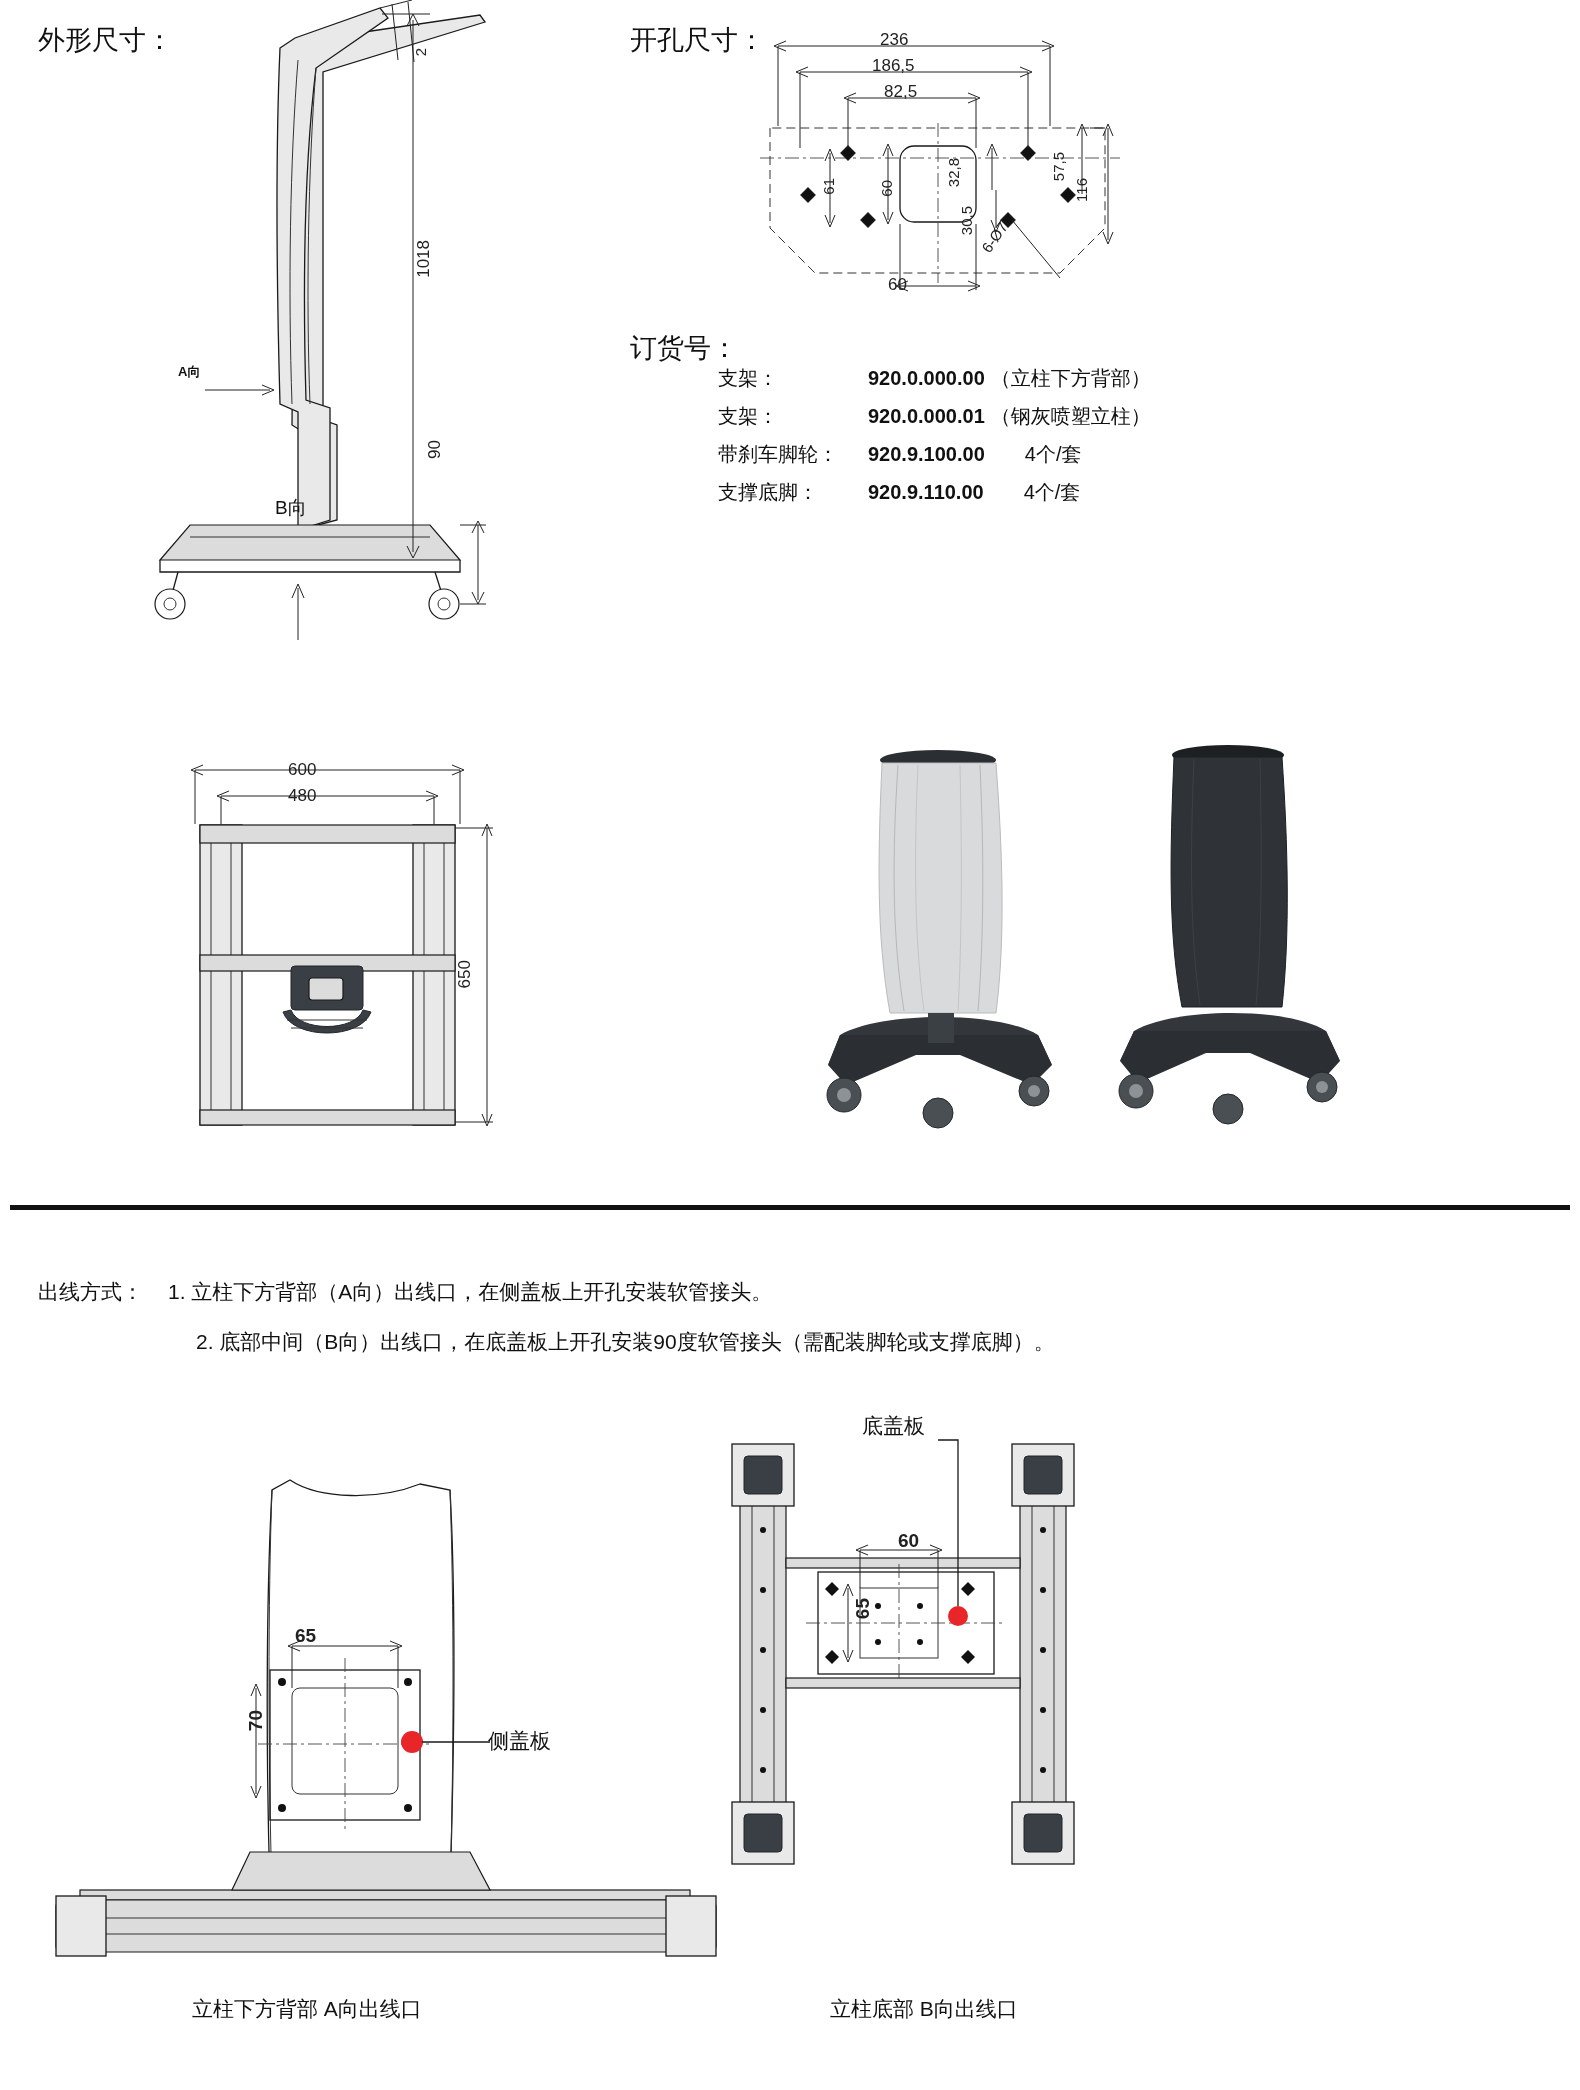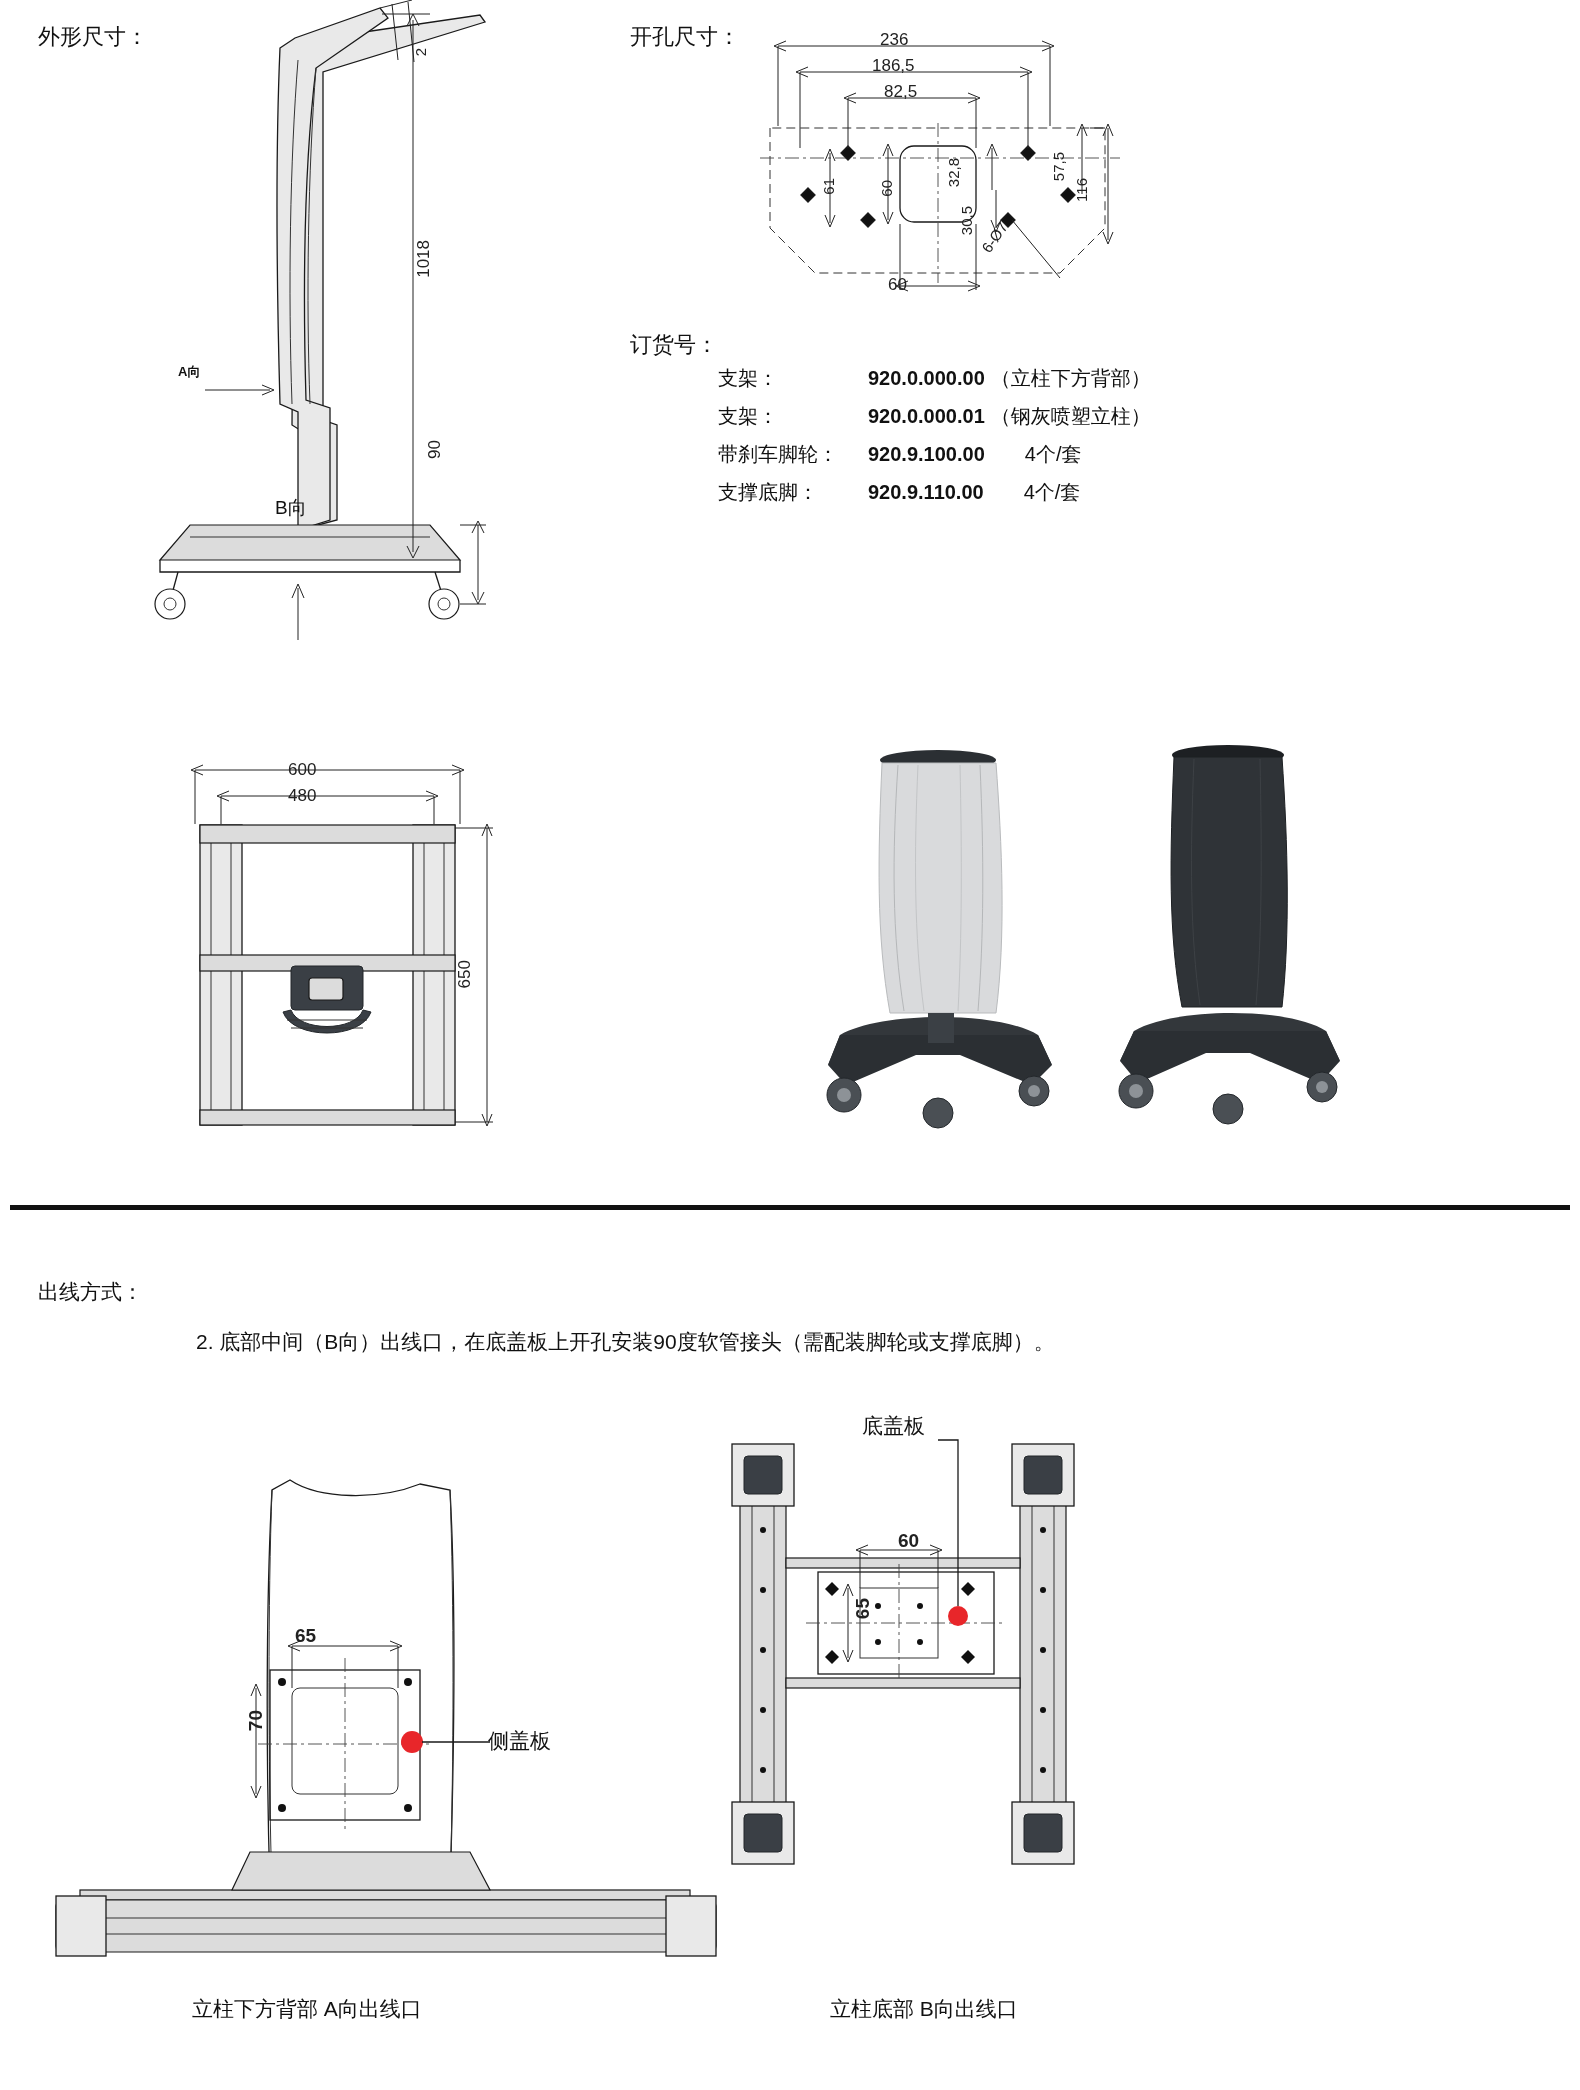--- a/index.html
+++ b/index.html
@@ -12,21 +12,21 @@
     overflow:hidden;
   }
   .page{position:relative;width:1580px;height:2090px;}
 
   
   .lbl{position:absolute;white-space:nowrap;}
   .bold{font-weight:bold;}
   .dim{font-size:17px;color:#222;}
   .dim-s{font-size:15px;color:#222;}
   .vert{writing-mode:vertical-rl;transform:rotate(180deg);}
-  .sec-title{font-size:22px;font-weight:normal;color:#111;}
+  .sec-title{font-size:27px;font-weight:normal;color:#111;}
   .caption{font-size:21px;color:#111;}
 
   svg{position:absolute;left:0;top:0;overflow:visible;}
   .ln{stroke:#1a1a1a;stroke-width:1.3;fill:none;}
   .ln-thin{stroke:#333;stroke-width:1;fill:none;}
   .ln-dim{stroke:#222;stroke-width:1;fill:none;}
   .ln-dash{stroke:#333;stroke-width:1;fill:none;stroke-dasharray:9 5;}
   .ln-center{stroke:#444;stroke-width:.9;fill:none;stroke-dasharray:14 4 3 4;}
   .fillgrey{fill:#e9e9e9;stroke:#1a1a1a;stroke-width:1.3;}
   .fillgrey2{fill:#dcdcdc;stroke:#1a1a1a;stroke-width:1.2;}
@@ -275,20 +275,21 @@
       <circle cx="26" cy="356" r="7" fill="#8d9297"></circle>
       <circle cx="212" cy="352" r="15" fill="#4a4f54" stroke="#23272b"></circle>
       <circle cx="212" cy="352" r="6" fill="#8d9297"></circle>
       <circle cx="118" cy="374" r="15" fill="#4a4f54" stroke="#23272b"></circle>
     </g>
   </svg>
 
   <div class="divider"></div>
 
   <div class="block-text" style="left:38px;top:1275px;">出线方式：</div>
+  <div class="block-text" style="left:168px;top:1275px;">1. 立柱下方背部（A向）出线口，在侧盖板上开孔安装软管接头。</div>
   <div class="block-text" style="left:196px;top:1325px;">2. 底部中间（B向）出线口，在底盖板上开孔安装90度软管接头（需配装脚轮或支撑底脚）。</div>
 
   <svg width="740" height="480" style="left:20px;top:1460px;">
 
     <path class="ln" d="M270,20 C300,40 360,40 400,24 L430,30 C436,140 434,300 430,430 L250,430 C246,300 246,140 252,30 Z" fill="#fff"></path>
     <path class="ln-thin" d="M252,30 C248,140 248,300 252,430"></path>
     <path class="ln-thin" d="M430,30 C434,140 434,300 430,430"></path>
 
     <rect x="60" y="430" width="610" height="10" class="fillgrey2"></rect>
     <path class="fillgrey2" d="M230,392 L450,392 L470,430 L212,430 Z"></path>

